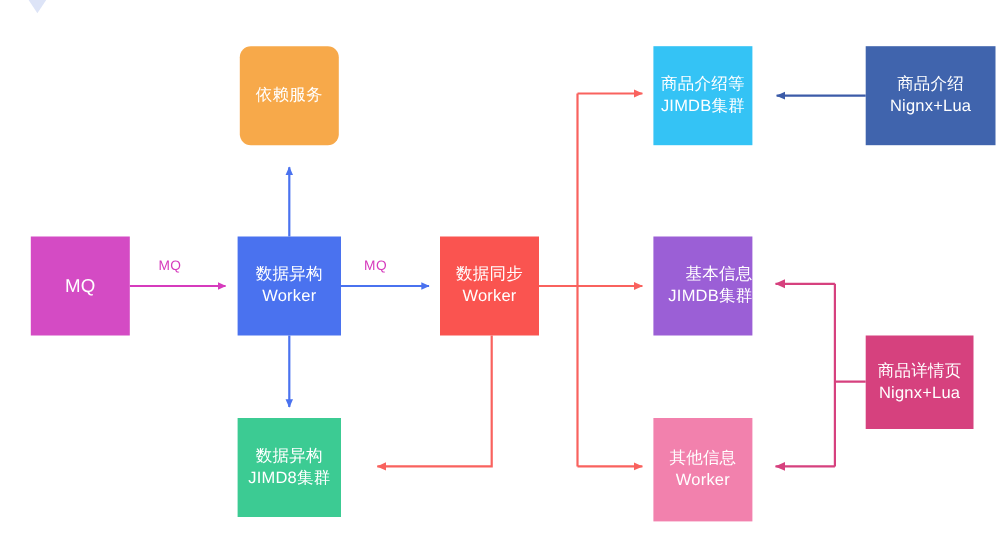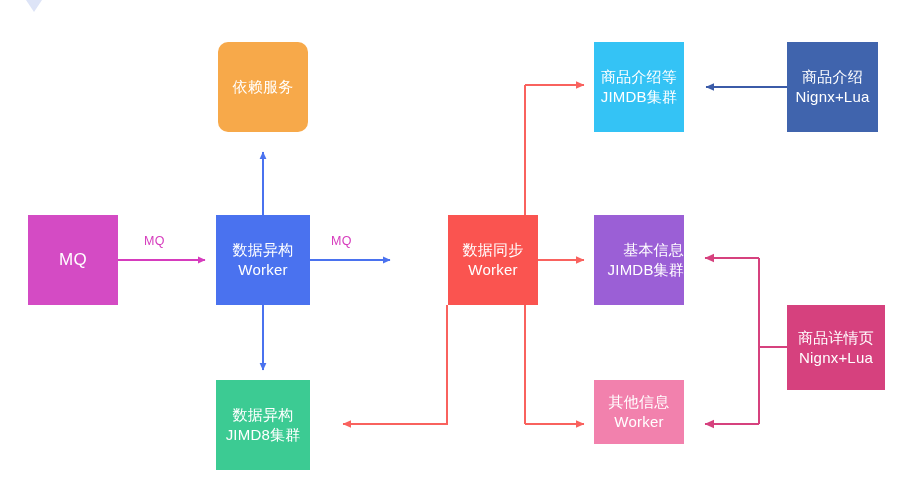--- a/index.html
+++ b/index.html
@@ -139,41 +139,41 @@
   <div class="node" style="left:216px; top:215px; width:94px; height:90px; background:#4a72ef;">
     <span class="ln">数据异构</span>
     <span class="ln">Worker</span>
   </div>
 
   <div class="node" style="left:216px; top:380px; width:94px; height:90px; background:#3ccb93;">
     <span class="ln">数据异构</span>
     <span class="ln">JIMD8集群</span>
   </div>
 
-  <div class="node" style="left:400px; top:215px; width:90px; height:90px; background:#fa5450;margin-left:48px;">
+  <div class="node" style="left:400px; top:215px; width:90px; height:90px; background:#fa5450;">
     <span class="ln">数据同步</span>
     <span class="ln">Worker</span>
   </div>
 
   <div class="node" style="left:594px; top:42px; width:90px; height:90px; background:#34c3f5;">
     <span class="ln">商品介绍等</span>
     <span class="ln">JIMDB集群</span>
   </div>
 
   <div class="node" style="left:594px; top:215px; width:90px; height:90px; background:#9b5fd6;align-items:flex-end;">
     <span class="ln">基本信息</span>
     <span class="ln">JIMDB集群</span>
   </div>
 
-  <div class="node" style="left:594px; top:380px; width:90px; height:64px; background:#f281ad;">
+  <div class="node" style="left:594px; top:380px; width:90px; height:94px; background:#f281ad;">
     <span class="ln">其他信息</span>
     <span class="ln">Worker</span>
   </div>
 
-  <div class="node" style="left:787px; top:42px; width:91px; height:90px; background:#4064ad;">
+  <div class="node" style="left:787px; top:42px; width:118px; height:90px; background:#4064ad;">
     <span class="ln">商品介绍</span>
     <span class="ln">Nignx+Lua</span>
   </div>
 
   <div class="node" style="left:787px; top:305px; width:98px; height:85px; background:#d6417e;">
     <span class="ln">商品详情页</span>
     <span class="ln">Nignx+Lua</span>
   </div>
 
   <div class="edge-label" style="left:144px; top:234px;">MQ</div>

